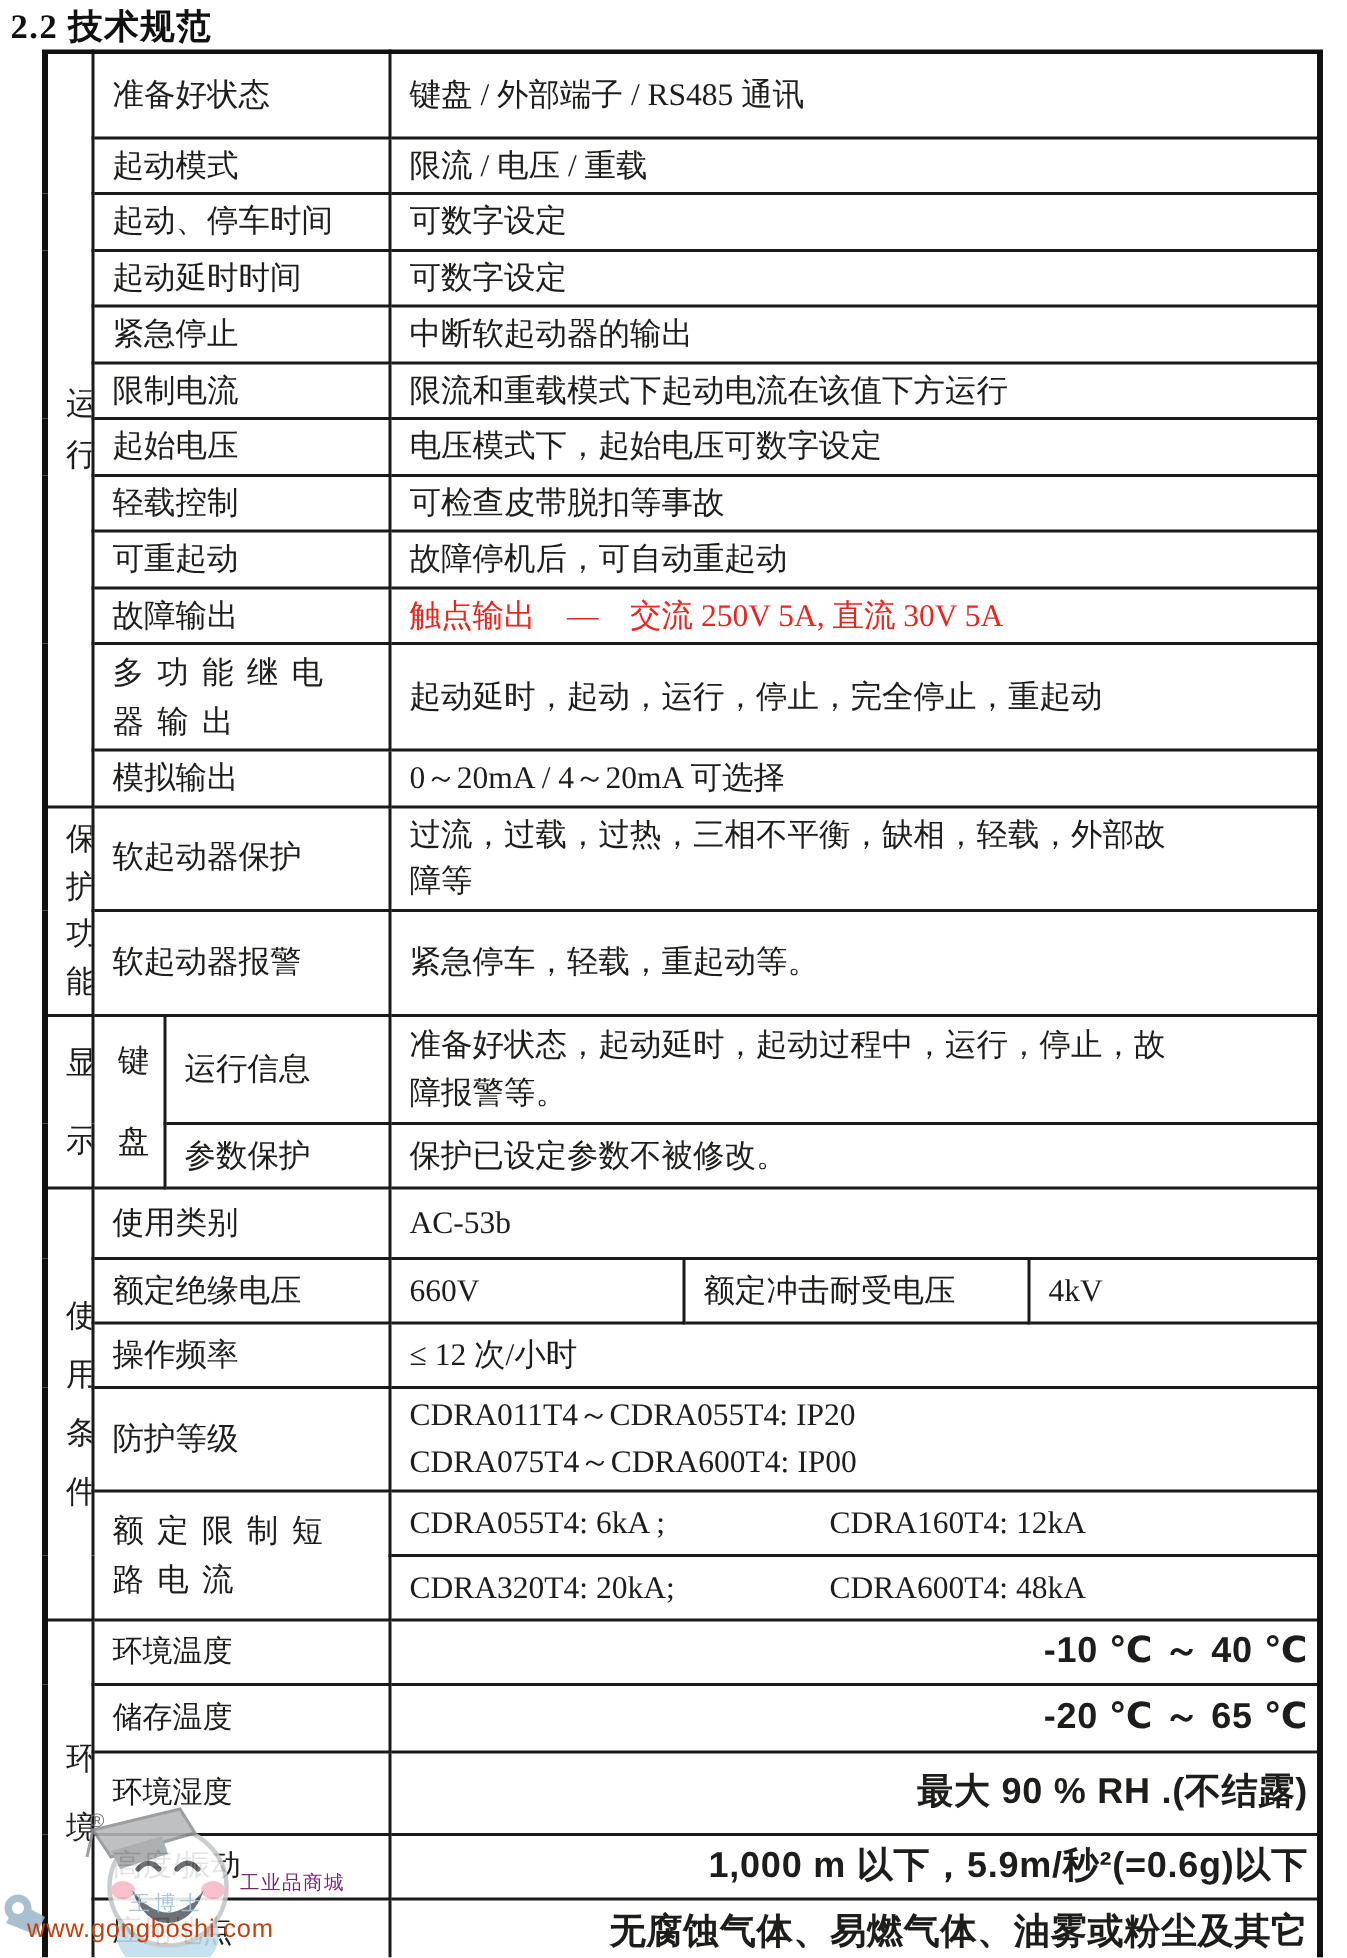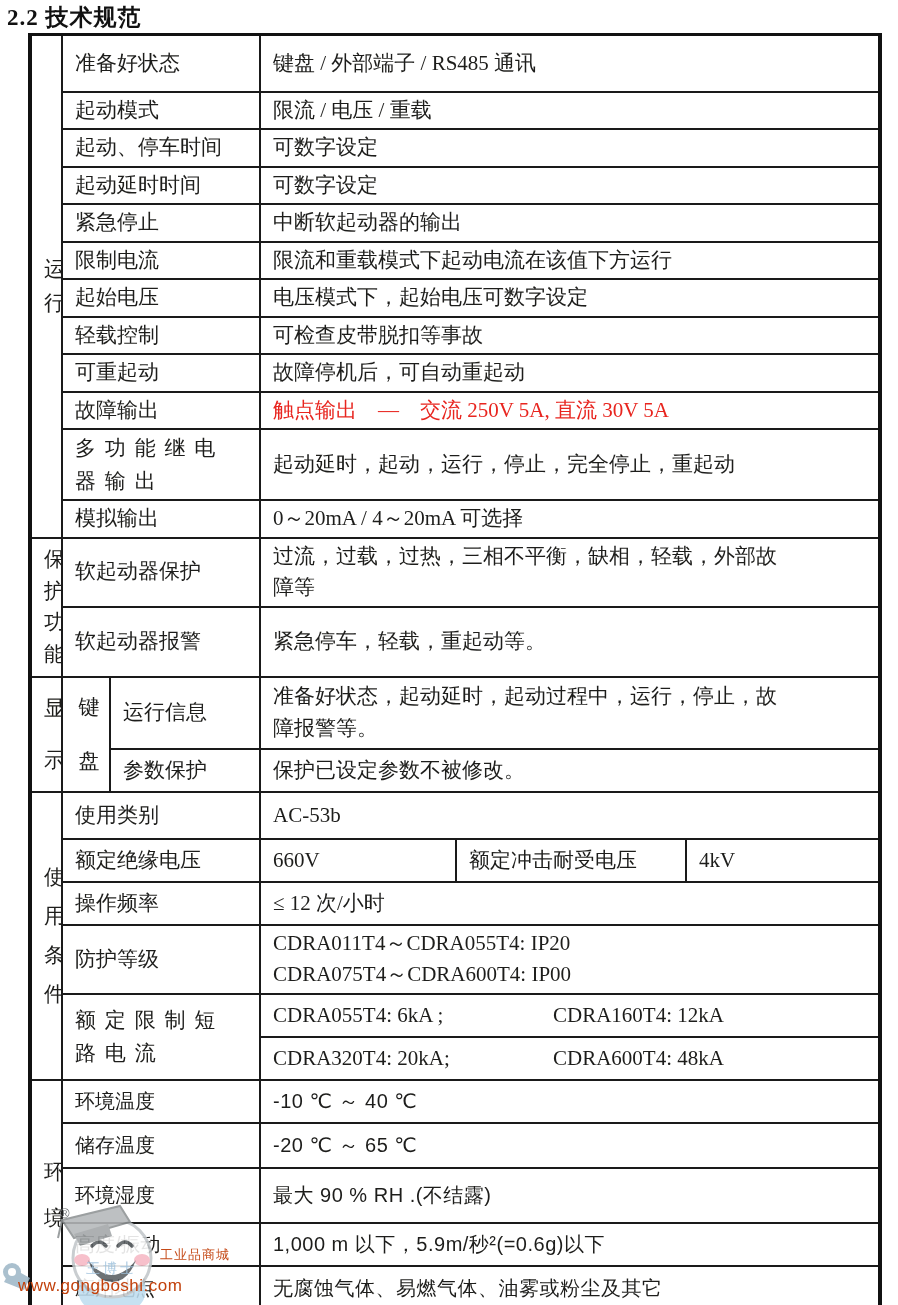--- a/index.html
+++ b/index.html
@@ -19,32 +19,32 @@
   td.g-run{line-height:1.62;}
   td.g-protect{line-height:1.5;}
   td.g-display{line-height:2.5;}
   td.g-keypad{line-height:2.6;text-align:center;padding:0 2px;}
   td.g-usage{line-height:1.85;}
   td.g-env{line-height:2.2;}
   td.val{padding-left:14px;white-space:pre-line;}
   td.red{color:#e8251f;}
   td.spread{letter-spacing:0.42em;line-height:1.55;padding-right:2px;}
   tr.env td.lab{font-family:"Liberation Sans","DejaVu Sans",sans-serif;font-size:20px;}
-  tr.env td.val{font-family:"Liberation Sans","DejaVu Sans",sans-serif;font-weight:normal;
-                font-size:20px;letter-spacing:0.5px;}
+  tr.env td.val{font-family:"Liberation Sans","DejaVu Sans",sans-serif;font-weight:bold;
+                font-size:24px;letter-spacing:0.5px;text-align:right;}
   tr.env-serif td{font-family:"Liberation Serif","DejaVu Serif",serif;font-weight:normal;}
   .sc-left{display:inline-block;min-width:280px;}
   
   .wm{position:absolute;left:0;top:1198px;width:260px;height:107px;pointer-events:none;
       z-index:5;font-family:"Liberation Sans","DejaVu Sans",sans-serif;}
   .wm svg{position:absolute;left:0;top:0;}
   .wm .reg{position:absolute;left:60px;top:8px;font-size:13px;color:#6b6f72;}
   .wm .brand{position:absolute;left:86px;top:62px;font-size:14px;color:#9fc2dd;
              letter-spacing:3px;opacity:.9;}
-  .wm .mall{position:absolute;left:160px;top:48px;font-size:13px;color:#c2410c;
+  .wm .mall{position:absolute;left:160px;top:48px;font-size:13px;color:#701a75;
             letter-spacing:1px;opacity:.95;}
   .wm .url{position:absolute;left:18px;top:78px;font-size:17px;color:#c2410c;
            letter-spacing:.5px;}
 </style>
 </head>
 <body>
 
 <div class="page">
 
   <div class="doc-title">2.2 技术规范</div>

